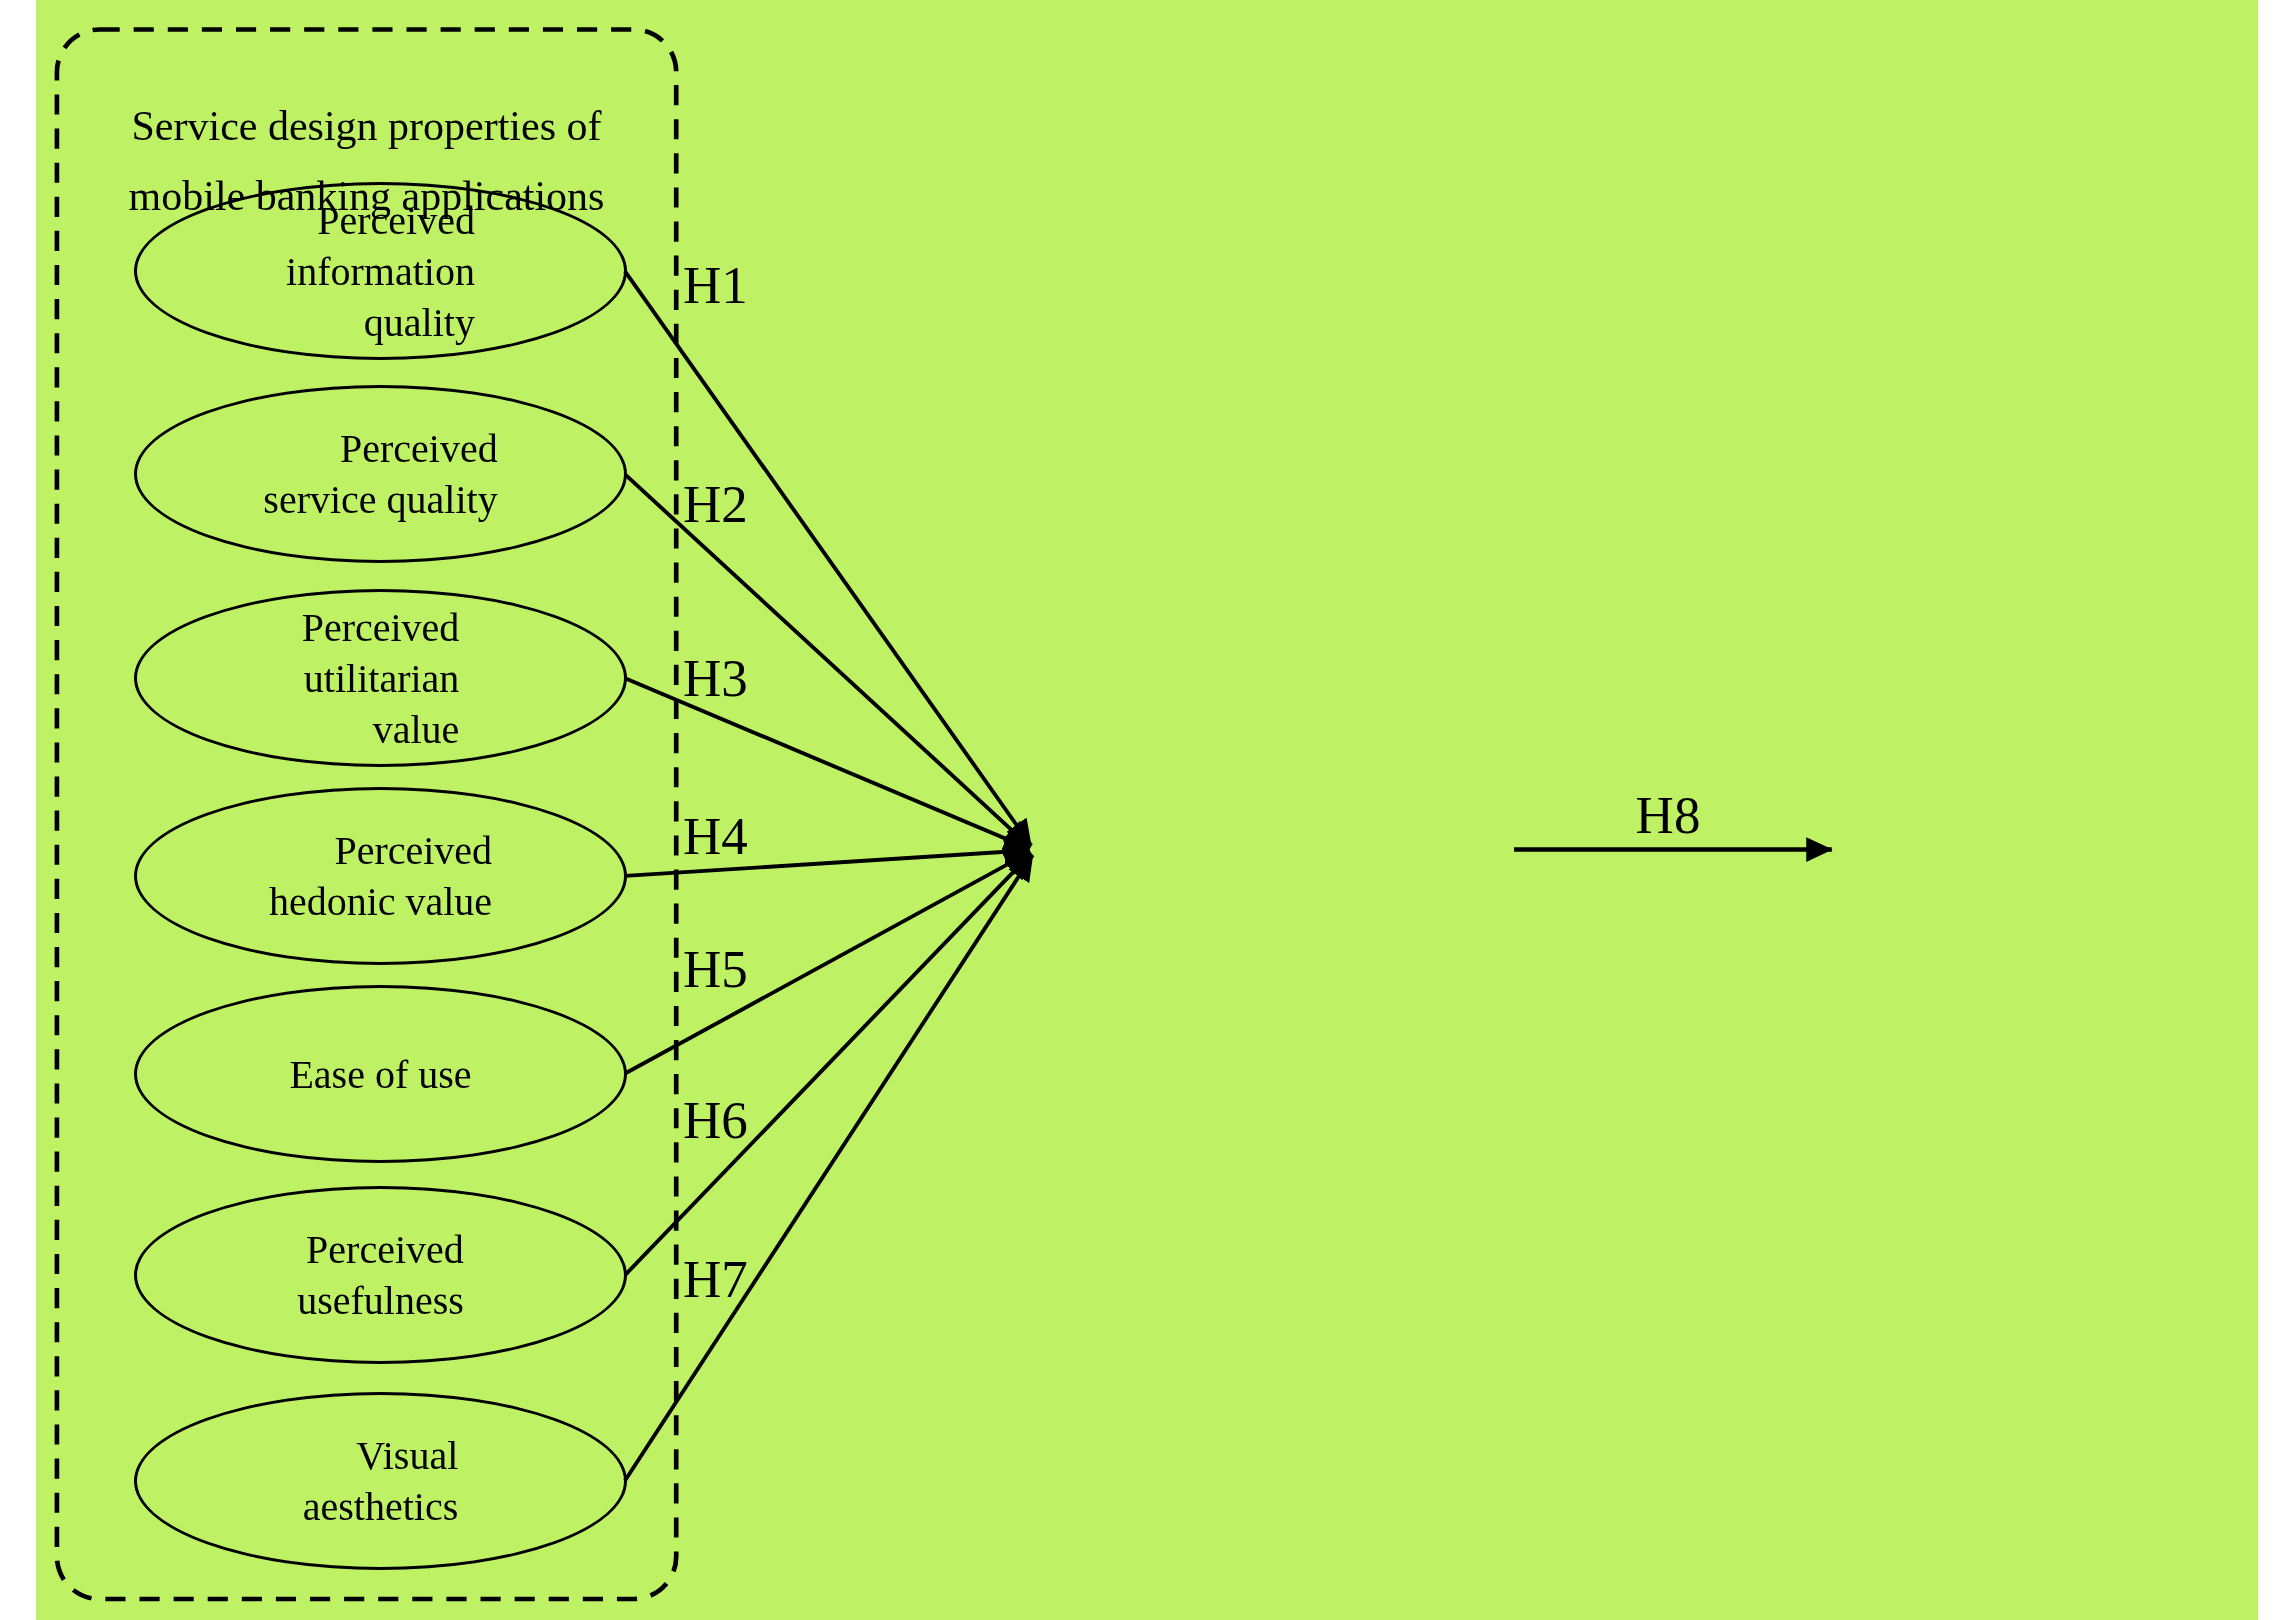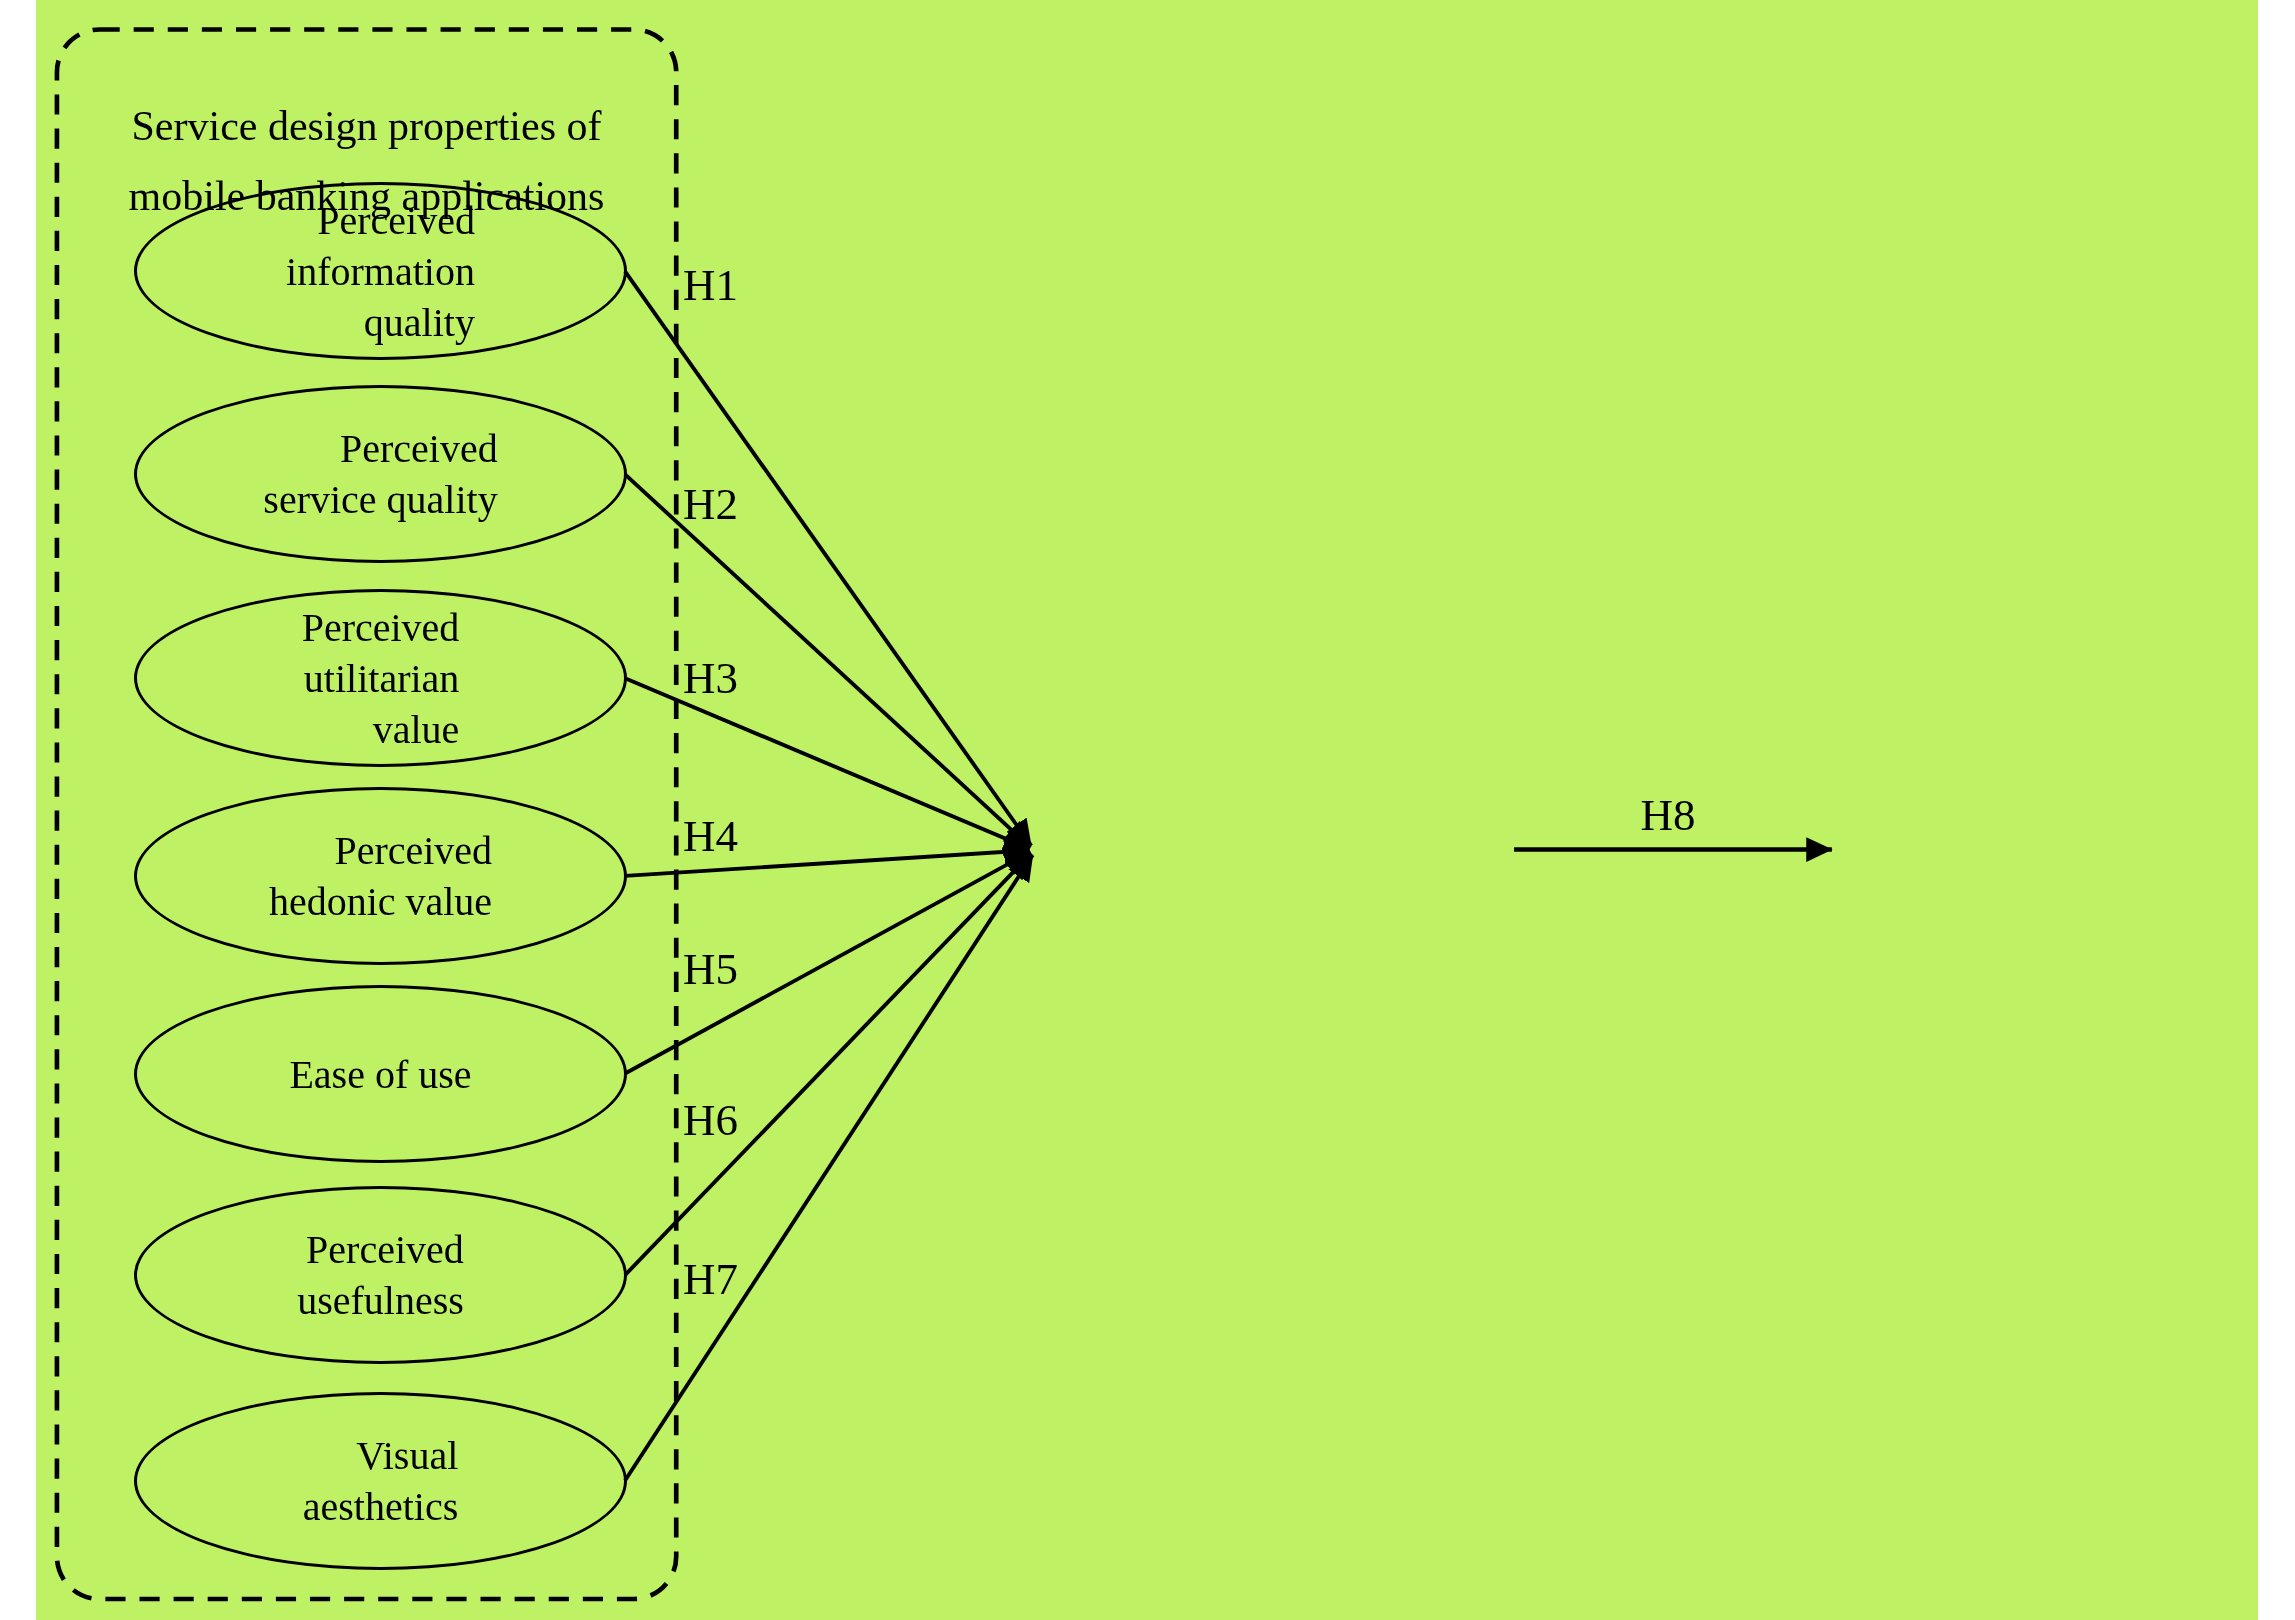--- a/index.html
+++ b/index.html
@@ -53,21 +53,21 @@
     color: #000000;
     text-align: right;
   }
   .node.central .node-label {
     font-size: 44px;
     line-height: 62px;
   }
   .hlabel {
     position: absolute;
     transform: translateY(-50%);
-    font-size: 45px;
+    font-size: 53px;
     line-height: 45px;
     color: #000000;
     white-space: nowrap;
   }
   .hlabel.h8 {
     transform: translate(-50%, -50%);
   }
 </style>
 </head>
 <body>

